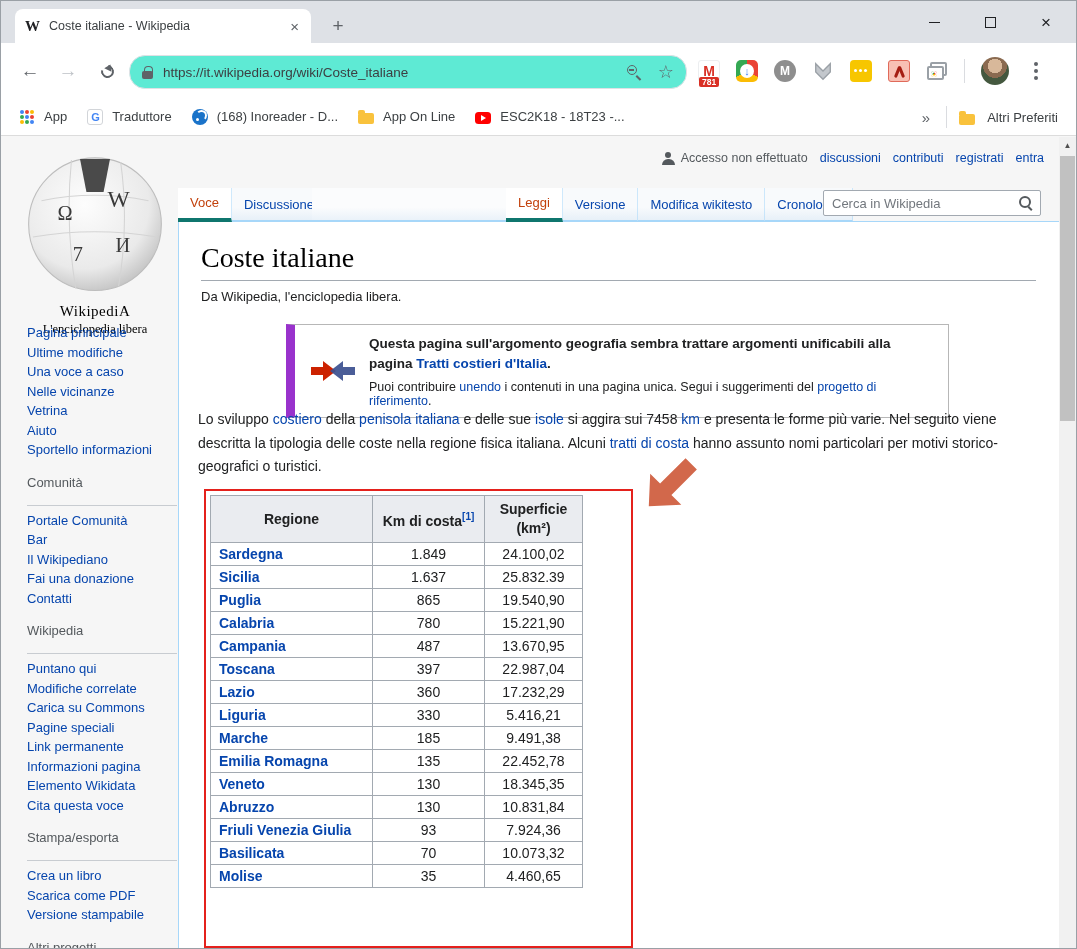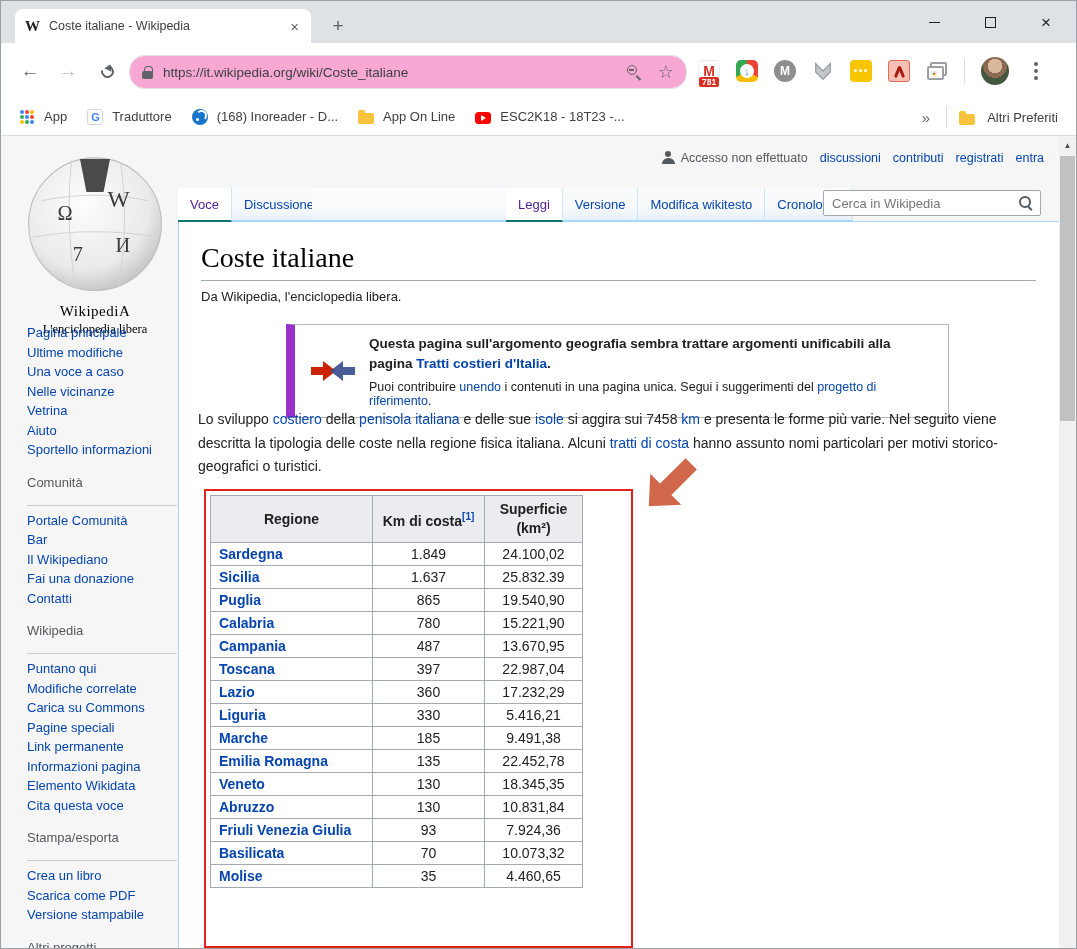--- a/index.html
+++ b/index.html
@@ -25,21 +25,21 @@
   
   #toolbar{position:absolute;left:0;top:42px;right:0;height:55px;background:#fff}
   .navic{position:absolute;top:55px;width:30px;height:30px;display:flex;align-items:center;justify-content:center;
          font-size:19px;color:#5f6368}
   #nav-back{left:14px}#nav-fwd{left:52px;color:#bdc1c6}
   .reload{width:13px;height:13px;border:2px solid #5f6368;border-radius:50%;border-top-color:transparent;
           position:relative;transform:rotate(-35deg)}
   .reload::after{content:"";position:absolute;right:-5px;top:-4px;border:4px solid transparent;
           border-bottom:6px solid #5f6368;transform:rotate(60deg)}
   #omnibox{position:absolute;left:128px;top:54px;width:558px;height:31px;border:1px solid #dfe1e5;
-           border-radius:16px;background:#f9a8d4;display:flex;align-items:center;padding:16px 12px}
+           border-radius:16px;background:#5eead4;display:flex;align-items:center;padding:16px 12px}
   .lock{width:11px;height:13px;position:relative;flex:none;margin-right:10px}
   .lock::before{content:"";position:absolute;left:2px;top:0;width:7px;height:7px;border:1.6px solid #5f6368;
                 border-bottom:none;border-radius:4px 4px 0 0}
   .lock::after{content:"";position:absolute;left:0;top:5px;width:11px;height:8px;background:#5f6368;border-radius:2px}
   .url-text{font-size:13.5px;color:#3c4043;white-space:nowrap;overflow:hidden;flex:1}
   .mag{width:15px;height:15px;position:relative;flex:none}
   .mag::before{content:"";position:absolute;left:0;top:0;width:8px;height:8px;border:1.8px solid #5f6368;border-radius:50%}
   .mag::after{content:"";position:absolute;left:10px;top:10px;width:6px;height:1.8px;background:#5f6368;transform:rotate(45deg);transform-origin:0 0}
   .mag .minus{position:absolute;left:2.6px;top:4.6px;width:5px;height:1.5px;background:#5f6368}
   .star{font-size:18px;color:#5f6368;margin-left:16px;line-height:1}
@@ -89,40 +89,40 @@
   .folder{background:#f9c23c;border-radius:2px;height:11px;margin-top:4px}
   .folder::before{content:"";position:absolute;top:-3px;left:0;width:7px;height:4px;background:#f9c23c;border-radius:2px 2px 0 0}
   .youtube{background:#f00;border-radius:3.5px;height:12px;margin-top:2px}
   .youtube::after{content:"";position:absolute;left:6px;top:3px;border-left:5px solid #fff;
                   border-top:3px solid transparent;border-bottom:3px solid transparent}
 
   
   #page{position:absolute;left:0;top:136px;right:0;bottom:0;background:#f6f6f6}
   #content-box{position:absolute;left:177px;top:84px;right:17px;bottom:0;background:#fff;
                border-left:1px solid #a7d7f9;border-top:1px solid #a7d7f9}
-  #personal-bar{position:absolute;top:14px;right:32px;display:flex;align-items:flex-start;gap:12px;font-size:12.5px}
+  #personal-bar{position:absolute;top:14px;right:32px;display:flex;align-items:center;gap:12px;font-size:12.5px}
   .person{width:13px;height:13px;position:relative;margin-right:-6px}
   .person::before{content:"";position:absolute;left:3.5px;top:0;width:6px;height:6px;border-radius:50%;background:#54595d}
   .person::after{content:"";position:absolute;left:0;bottom:0;width:13px;height:6px;border-radius:6px 6px 0 0;background:#54595d}
   .pstatus{color:#54595d}
   .plink{color:#0645ad}
   #logo{position:absolute;left:13px;top:8px;width:162px;text-align:center}
   #logo-word{font-family:"Liberation Serif","DejaVu Serif",serif;font-size:15px;color:#000;letter-spacing:.5px;margin-top:2px}
   #logo-tag{font-family:"Liberation Serif","DejaVu Serif",serif;font-size:12.5px;color:#000;margin-top:2px}
   #sidebar{position:absolute;left:26px;top:186px;width:150px}
   .sb-title{font-size:13px;color:#54595d;margin:15px 0 5px;border-bottom:1px solid #c8ccd1;padding-bottom:15px}
   .sb-list{list-style:none;margin:0;padding:0}
   .sb-item{font-size:13px;line-height:19.5px;color:#0645ad;white-space:nowrap}
 
   #tabs-left{position:absolute;left:177px;top:51px;display:flex;height:33px}
   #tabs-right{position:absolute;left:505px;top:51px;display:flex;height:33px}
   .vtab{padding:0 12px;display:flex;align-items:flex-end;padding-bottom:8px;font-size:13px;
         background:linear-gradient(#f8fafc 60%,#e7f0f8);color:#0645ad;
         border-right:1px solid rgba(167,215,249,.55);border-bottom:1px solid #a7d7f9}
-  .vtab.active{position:relative;z-index:3;background:#fff;color:#4c1d95;border-bottom:2px solid #0f766e;height:34px}
+  .vtab.active{position:relative;z-index:3;background:#fff;color:#c2410c;border-bottom:4px solid #0f766e;height:34px}
   #tab-filler{position:absolute;left:311px;top:51px;width:194px;height:33px;
               background:linear-gradient(#fbfcfd 60%,#eaf2f9);border-bottom:1px solid #a7d7f9}
   #searchbox{position:absolute;left:822px;top:53px;width:218px;height:26px;border:1px solid #a2a9b1;border-radius:2px;
              background:#fff;display:flex;align-items:center;z-index:3}
   #searchbox input{border:none;outline:none;flex:1;font-size:13px;padding:0 8px;color:#202122;background:transparent;
                    font-family:"Liberation Sans","DejaVu Sans",sans-serif}
   #searchbox input::placeholder{color:#72777d}
   .wmag{width:14px;height:14px;position:relative;margin-right:7px;flex:none}
   .wmag::before{content:"";position:absolute;left:0;top:0;width:8px;height:8px;border:2px solid #54595d;border-radius:50%}
   .wmag::after{content:"";position:absolute;left:10px;top:10px;width:5px;height:2px;background:#54595d;transform:rotate(45deg);transform-origin:0 0}

